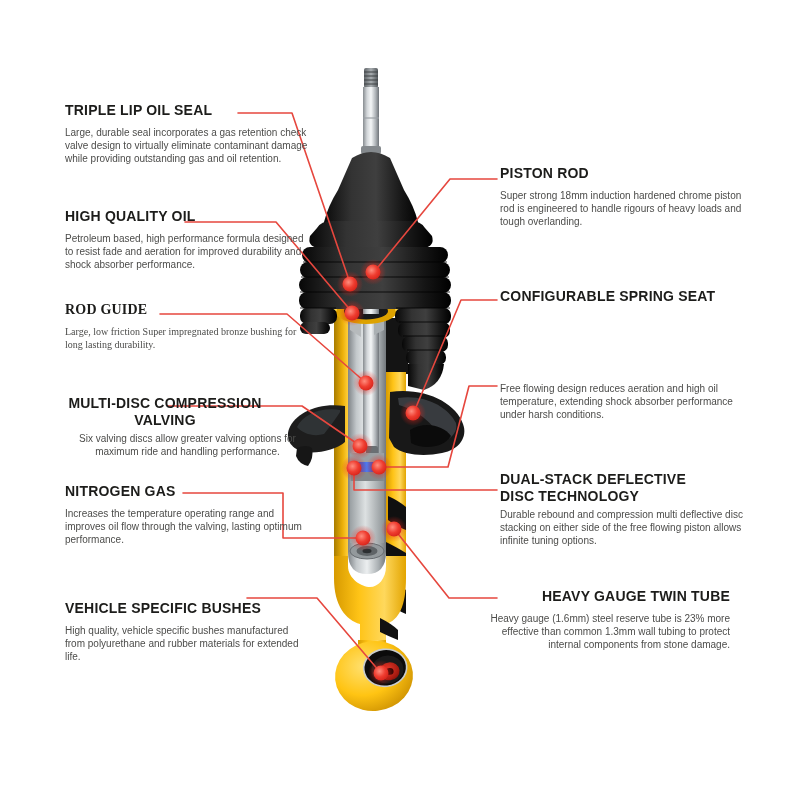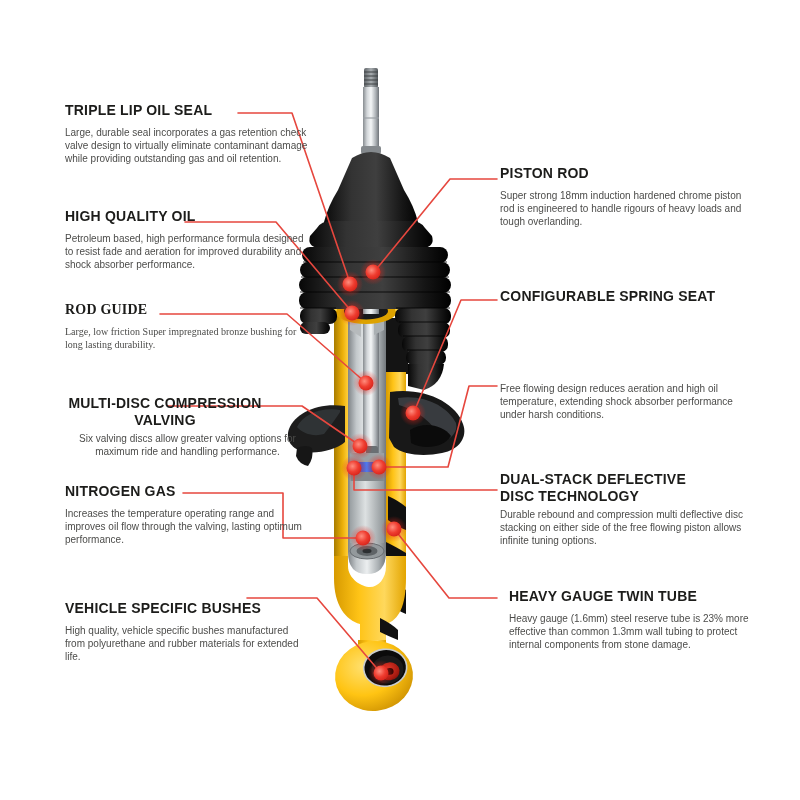--- a/index.html
+++ b/index.html
@@ -309,18 +309,18 @@
 
   <div class="callout" style="left:500px;top:375px;width:258px;">
     <p class="desc">Free flowing design reduces aeration and high oil temperature, extending shock absorber performance under harsh conditions.</p>
   </div>
 
   <div class="callout" style="left:500px;top:471px;width:258px;">
     <h3 style="width:220px;">DUAL-STACK DEFLECTIVE DISC TECHNOLOGY</h3>
     <p class="desc" style="margin-top:4px;">Durable rebound and compression multi deflective disc stacking on either side of the free flowing piston allows infinite tuning options.</p>
   </div>
 
-  <div class="callout" style="left:509px;top:588px;width:258px;">
+  <div class="callout" style="left:472px;top:588px;width:258px;text-align:right;">
     <h3>HEAVY GAUGE TWIN TUBE</h3>
     <p class="desc">Heavy gauge (1.6mm) steel reserve tube is 23% more effective than common 1.3mm wall tubing to protect internal components from stone damage.</p>
   </div>
 
 </div>
 
 </body></html>

